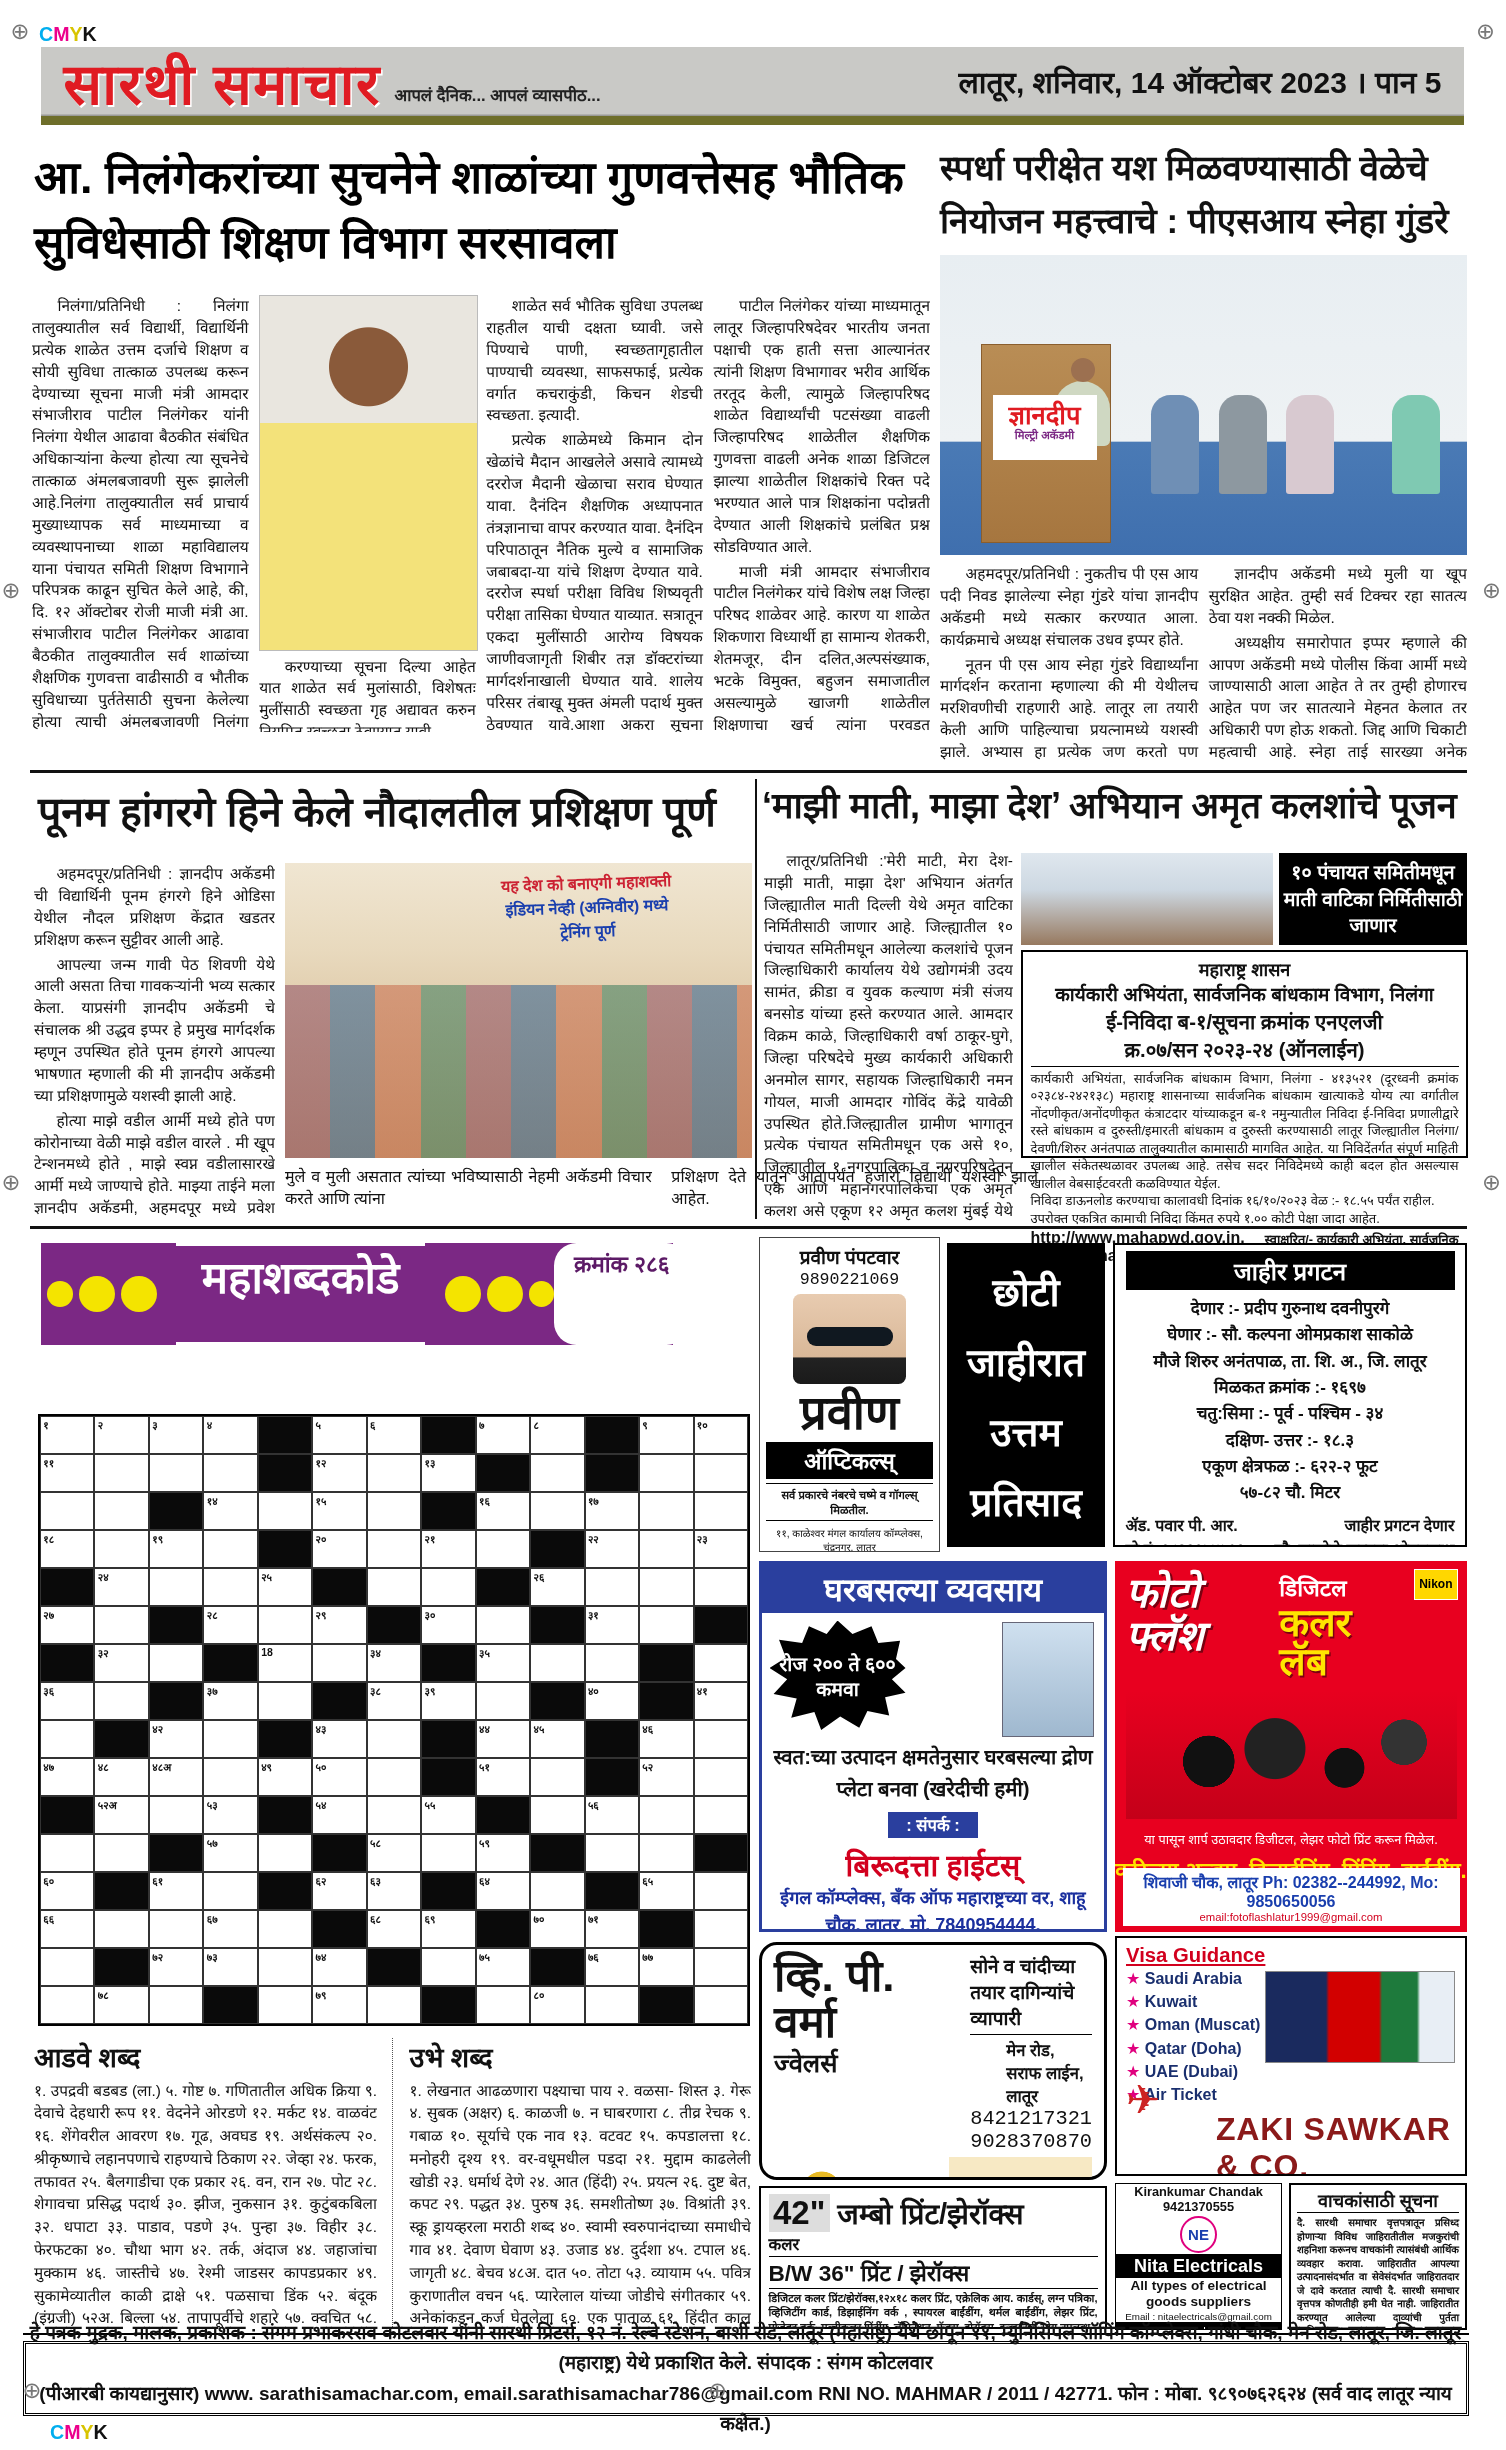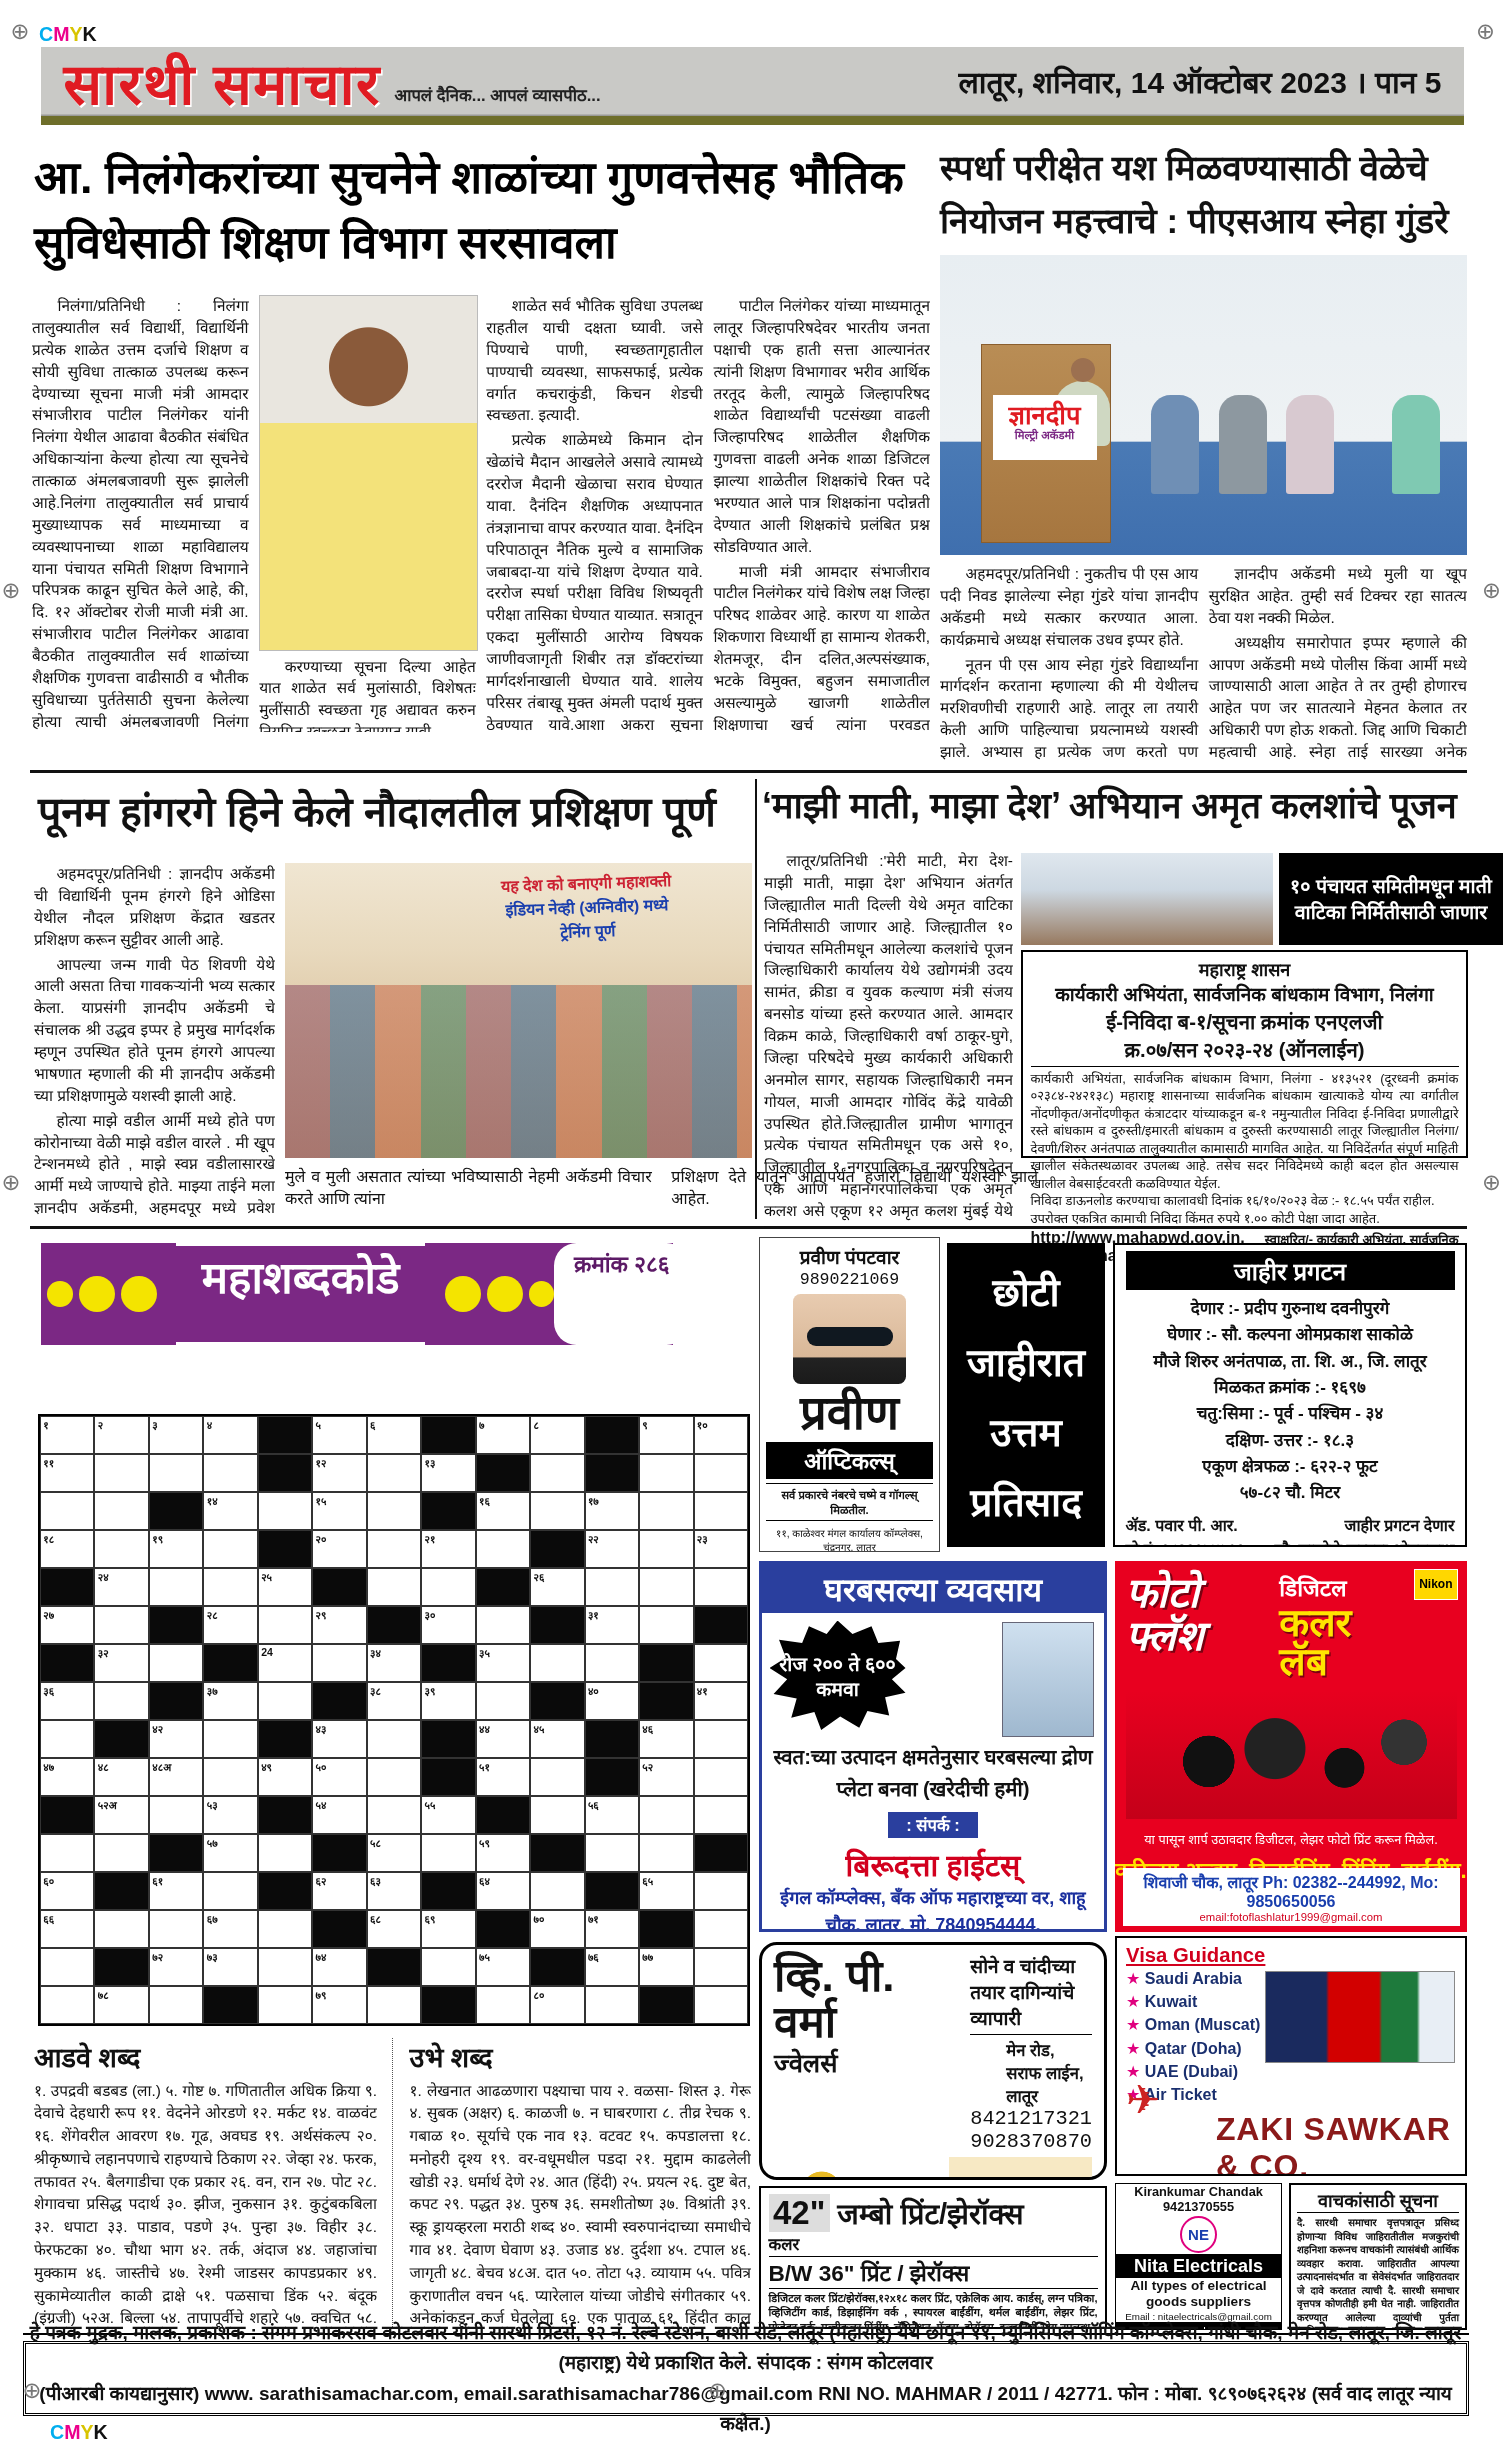--- a/index.html
+++ b/index.html
@@ -52,21 +52,21 @@
      font-size:16px;line-height:1.5;text-align:center;transform:rotate(-2deg);}
   .navybanner .blue{color:#1a3fae;}
   .crowd{position:absolute;bottom:0;left:0;right:0;height:173px;background:
      repeating-linear-gradient(90deg,#8d4d62 0 45px,#2e5e8e 45px 90px,#c76a4a 90px 136px,#3a7a5a 136px 181px);opacity:.55;}
   .a3caps{left:285px;top:1166px;width:753px;display:flex;gap:19.6px;font-size:16px;line-height:1.4;text-align:justify;font-weight:500;}
   .headline4{left:762px;top:780px;width:700px;font-size:36px;font-weight:bold;}
   .a4col{left:764px;top:850px;width:249px;height:371px;overflow:hidden;font-size:15.4px;line-height:1.42;text-align:justify;}
   .a4col p{margin:0;text-indent:22.6px;}
   .a4photo{left:1021px;top:853px;width:252px;height:92px;background:
      linear-gradient(180deg,#dfe7ee 0%,#cdd8e2 40%,#97795f 100%);}
-  .blackbox{left:1279px;top:853px;width:224px;height:92px;background:#000;color:#fff;
+  .blackbox{left:1279px;top:853px;width:188px;height:92px;background:#000;color:#fff;
      display:flex;align-items:center;justify-content:center;text-align:center;
      font-size:19.6px;line-height:1.35;font-weight:bold;padding:4.5px;box-sizing:border-box;}
   .tender{left:1021px;top:950px;width:447px;height:208px;border:2.3px solid #000;box-sizing:border-box;background:#fff;padding:4.5px 7.5px;}
   .tender .th{ text-align:center;font-weight:bold;}
   .tender .th1{font-size:18px;}
   .tender .th2{font-size:19px;}
   .tender .th3{font-size:20.3px;}
   .tender .th4{font-size:20.3px;border-bottom:1.5px solid #000;padding-bottom:3px;margin-bottom:3px;}
   .tender .tb{font-size:13px;line-height:1.35;text-align:justify;}
   .tender .urls{display:flex;justify-content:space-between;align-items:flex-end;margin-top:1.5px;}
@@ -446,21 +446,21 @@
       </div>
       <div class="cell"></div>
       <div class="cell black"></div>
       <div class="cell black"></div>
       <div class="cell">
         <span class="num">३२</span>
       </div>
       <div class="cell"></div>
       <div class="cell black"></div>
       <div class="cell">
-        <span class="num">24</span>
+        <span class="num">18</span>
       </div>
       <div class="cell"></div>
       <div class="cell">
         <span class="num">३४</span>
       </div>
       <div class="cell black"></div>
       <div class="cell">
         <span class="num">३५</span>
       </div>
       <div class="cell"></div>

